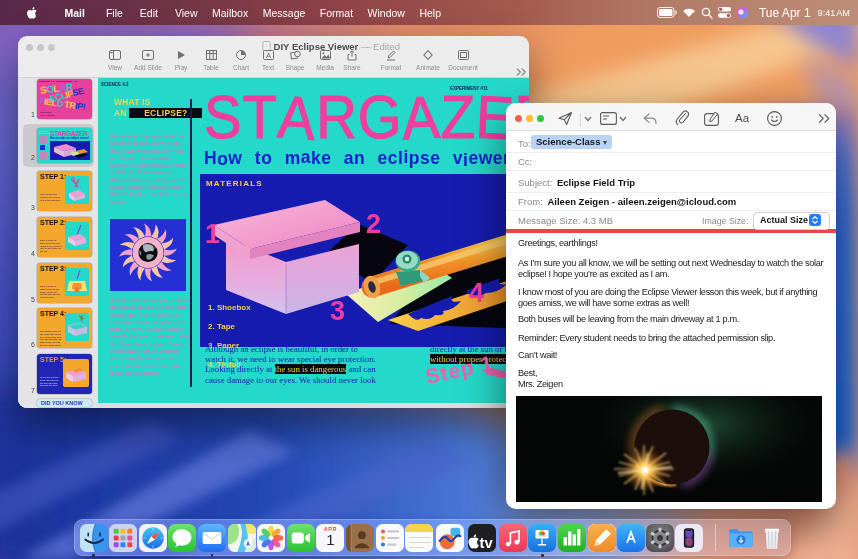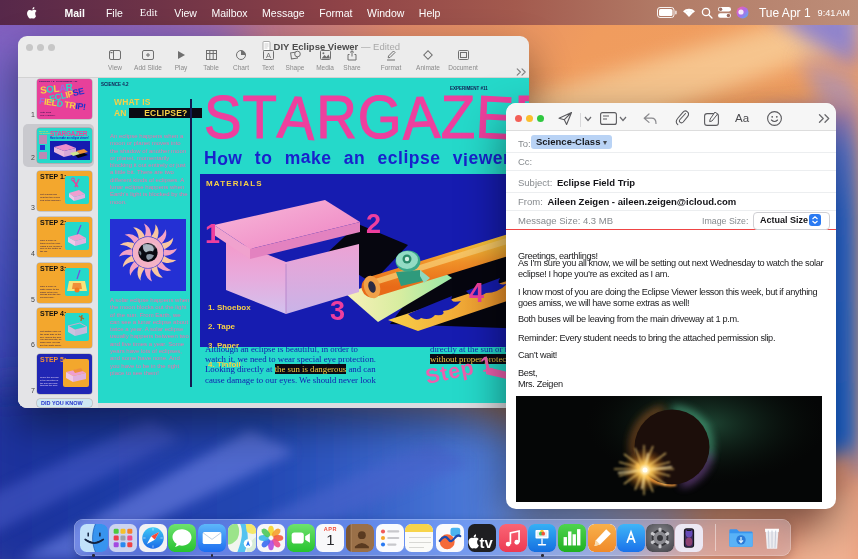--- a/index.html
+++ b/index.html
@@ -95,21 +95,21 @@
 </svg>
 
 <div id="menubar">
  <span style="margin-left:27px;display:flex;">
         <svg width="10" height="12" viewBox="0 0 10 12">
           <path d="M7.1,1.8 Q7.5,0.9 7.2,0 Q6.3,0.2 5.8,0.9 Q5.3,1.6 5.5,2.5 Q6.5,2.6 7.1,1.8 Z M8.2,6.3 Q8.2,4.8 9.5,4 Q8.7,2.9 7.3,2.8 Q6.5,2.7 5.6,3.2 Q5.1,3.4 4.8,3.4 Q4.4,3.4 3.9,3.2 Q3.2,2.9 2.6,3 Q1.4,3.1 0.7,4.2 Q-0.6,6.3 0.7,9 Q1.5,10.8 2.6,11.4 Q3.2,11.7 4,11.4 Q4.5,11.2 4.9,11.2 Q5.3,11.2 5.8,11.4 Q6.6,11.7 7.2,11.4 Q8.3,10.8 9,9.2 Q8.2,8.4 8.2,6.3 Z" fill="#fff"></path>
         </svg>
       </span>
  <span class="mi" style="font-weight:bold;margin-left:27.5px;">Mail</span>
  <span class="mi" style="margin-left:21px;">File</span>
-      <span class="mi" style="margin-left:17px;font-family:Liberation Serif, serif;">Edit</span>
+      <span class="mi" style="margin-left:17px;">Edit</span>
       <span class="mi" style="margin-left:17px;">View</span>
  <span class="mi" style="margin-left:14.5px;">Mailbox</span>
       <span class="mi" style="margin-left:14.5px;">Message</span>
       <span class="mi" style="margin-left:14.5px;">Format</span>
  <span class="mi" style="margin-left:14.5px;">Window</span>
       <span class="mi" style="margin-left:14.5px;">Help</span>
 </div>
 <div id="mbright">
  <span class="ic">
         <svg width="20" height="11" viewBox="0 0 20 11">
@@ -500,32 +500,32 @@
         </div>
   <div class="mfield" style="top:48.5px;height:18.5px;">
           <span class="lab" style="top:4px;">Cc:</span>
         </div>
   <div class="mfield" style="top:67px;height:22px;">
           <span class="lab" style="top:7px;">Subject: <span style="color:#141418;font-weight:bold;margin-left:2px;">Eclipse Field Trip</span></span>
         </div>
   <div class="mfield" style="top:89px;height:18px;">
           <span class="lab" style="top:4px;">From: <span style="color:#141418;font-weight:bold;margin-left:2px;">Aileen Zeigen - aileen.zeigen@icloud.com</span></span>
         </div>
-  <div class="mfield" style="top:107px;height:19px;border-bottom:1px solid #ef4444;">
+  <div class="mfield" style="top:107px;height:19px;border-bottom:4px solid #ef4444;">
           <span class="lab" style="top:5px;">Message Size: 4.3 MB</span>
     <span style="position:absolute;left:196px;top:5.5px;font-size:8.8px;">Image Size:</span>
     <span style="position:absolute;left:247px;top:2px;width:69px;height:14px;border:1px solid #d0d0d4;border-radius:4px;background:#fff;color:#141418;font-weight:bold;font-size:9px;padding:1.5px 0 0 6px;">Actual Size</span>
     <span style="position:absolute;left:303px;top:3.5px;width:12px;height:12px;background:#2a7af2;border-radius:3px;"></span>
     <svg style="position:absolute;left:305px;top:5.5px;" width="8" height="8" viewBox="0 0 8 8">
             <path d="M1.5,3 L4,.8 L6.5,3 M1.5,5 L4,7.2 L6.5,5" fill="none" stroke="#fff" stroke-width="1.1"></path>
           </svg>
   </div>
  </div>
  <div id="mail-body" style="position:absolute;left:12px;top:131px;width:318px;font-size:9.2px;color:#1b1b1d;line-height:11px;letter-spacing:-.35px;">
-  <div style="position:absolute;top:17px;white-space:nowrap;">Greetings, earthlings!</div>
+  <div style="position:absolute;top:4px;white-space:nowrap;">Greetings, earthlings!</div>
   <div style="position:absolute;top:24px;white-space:nowrap;">As I’m sure you all know, we will be setting out next Wednesday to watch the solar<br>eclipse! I hope you’re as excited as I am.</div>
   <div style="position:absolute;top:53px;white-space:nowrap;">I know most of you are doing the Eclipse Viewer lesson this week, but if anything<br>goes amiss, we will have some extras as well!</div>
   <div style="position:absolute;top:80px;white-space:nowrap;">Both buses will be leaving from the main driveway at 1 p.m.</div>
   <div style="position:absolute;top:99px;white-space:nowrap;">Reminder: Every student needs to bring the attached permission slip.</div>
   <div style="position:absolute;top:116px;white-space:nowrap;">Can’t wait!</div>
   <div style="position:absolute;top:134px;white-space:nowrap;">Best,<br>Mrs. Zeigen</div>
  </div>
  <svg style="position:absolute;left:10px;top:293px;" width="306" height="106" viewBox="0 0 306 106">
    <defs>
      <radialGradient id="eggreen" cx=".5" cy=".5" r=".5">

